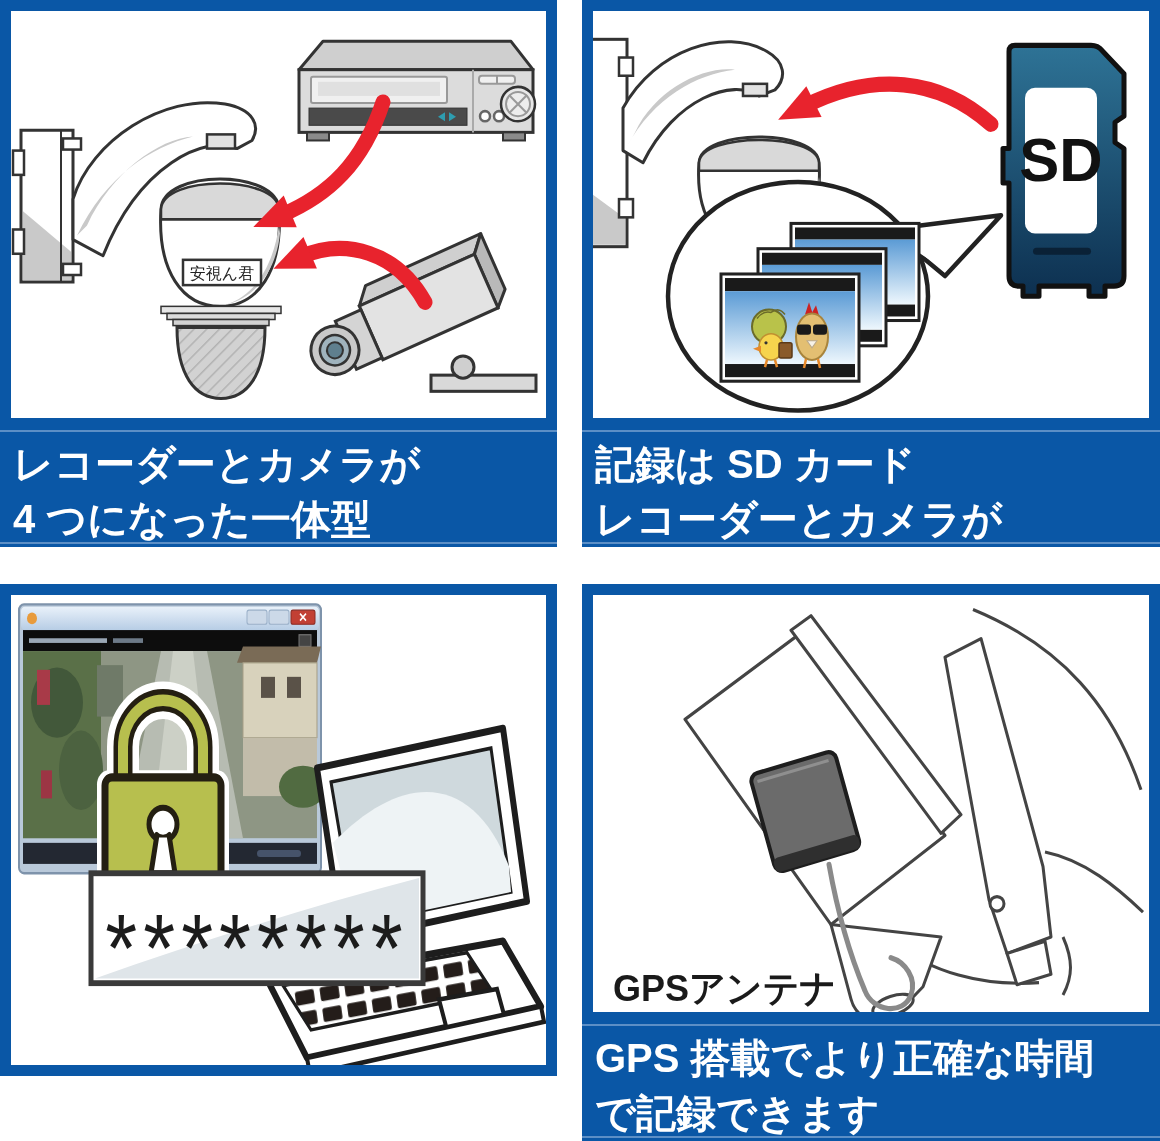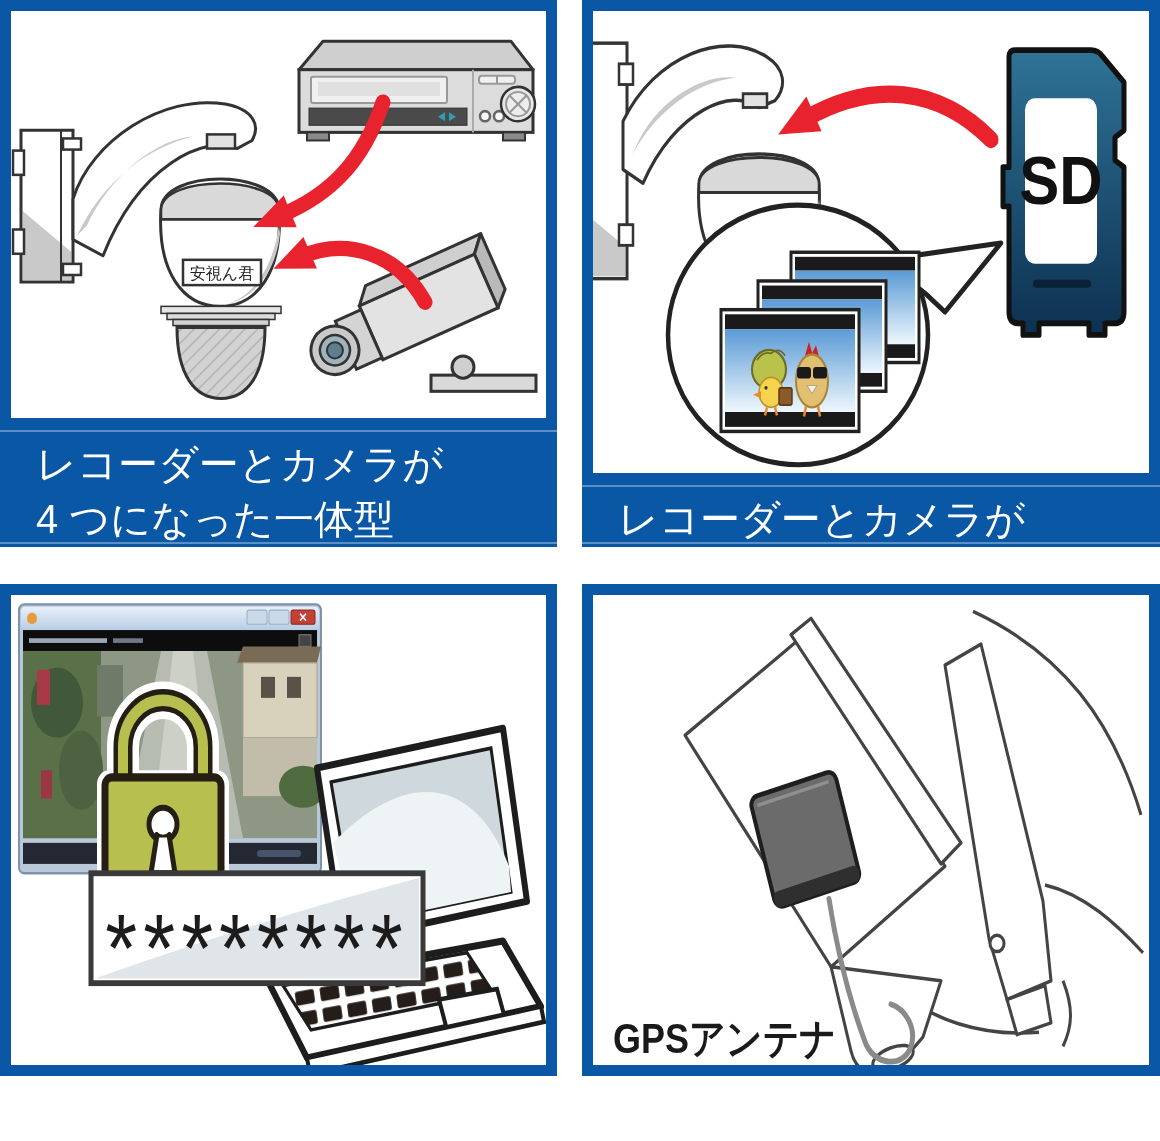--- a/index.html
+++ b/index.html
@@ -21,22 +21,22 @@
     width:1160px;height:1141px;
   }
   .panel{display:flex;flex-direction:column;}
   .art{
     box-sizing:border-box;height:492px;background:#fff;
     border:11px solid var(--panel-blue);
   }
   .art svg{display:block;width:100%;height:100%;}
   .caption{
     position:relative;flex:1;background:var(--panel-blue);
-    color:#fff;font-weight:normal;font-size:40px;line-height:1.38;
-    padding:8px 6px 0 36px;box-sizing:border-box;white-space:nowrap;
+    color:#fff;font-weight:bold;font-size:40px;line-height:1.38;
+    padding:8px 6px 0 13px;box-sizing:border-box;white-space:nowrap;
   }
   .caption::before,.caption::after{
     content:"";position:absolute;left:0;right:0;height:2px;
     background:var(--caption-divider);
   }
   .caption::before{top:1px;}
   .caption::after{bottom:3px;}
   .caption span{display:block;}
   text{font-family:"Liberation Sans","DejaVu Sans",sans-serif;}
 </style>
@@ -224,20 +224,21 @@
               <rect x="92" y="50" width="14" height="10" rx="3" fill="#1a1a1a"></rect>
               <polygon points="86,66 96,66 91,73" fill="#f7f2e8" stroke="#b9a88a" stroke-width="1"></polygon>
               <line x1="85" y1="84" x2="83" y2="93" stroke="#e8892a" stroke-width="2.5"></line>
               <line x1="97" y1="84" x2="99" y2="93" stroke="#e8892a" stroke-width="2.5"></line>
             </g>
           </g>
         </g>
       </svg>
     </div>
     <div class="caption">
+      <span>記録は SD カード</span>
       <span>レコーダーとカメラが</span>
     </div>
   </div>
 
   <div class="panel">
     <div class="art">
       <svg viewBox="0 0 535 402" preserveAspectRatio="none">
         <defs>
           <linearGradient id="titlebar3" x1="0" y1="0" x2="0" y2="1">
             <stop offset="0" stop-color="#e9f1fa"></stop>
@@ -345,15 +346,19 @@
         <path d="M236,260 C246,314 258,350 272,382 C280,402 310,406 318,386 C324,370 312,354 298,350" fill="none" stroke="#8a8a8a" stroke-width="5" stroke-linecap="round"></path>
 
         <g transform="rotate(-16 212 208)">
           <rect x="168" y="160" width="88" height="98" rx="8" fill="#6b6b6b" stroke="#1e1e1e" stroke-width="4"></rect>
           <rect x="168" y="244" width="88" height="14" rx="5" fill="#2f2f2f"></rect>
           <line x1="174" y1="168" x2="248" y2="168" stroke="#8f8f8f" stroke-width="3"></line>
         </g>
         <text x="20" y="392" font-size="36" font-weight="bold" fill="#1a1a1a">GPSアンテナ</text>
       </svg>
     </div>
+    <div class="caption">
+      <span>GPS 搭載でより正確な時間</span>
+      <span>で記録できます</span>
+    </div>
   </div>
 
 </div>
 
 </body></html>

